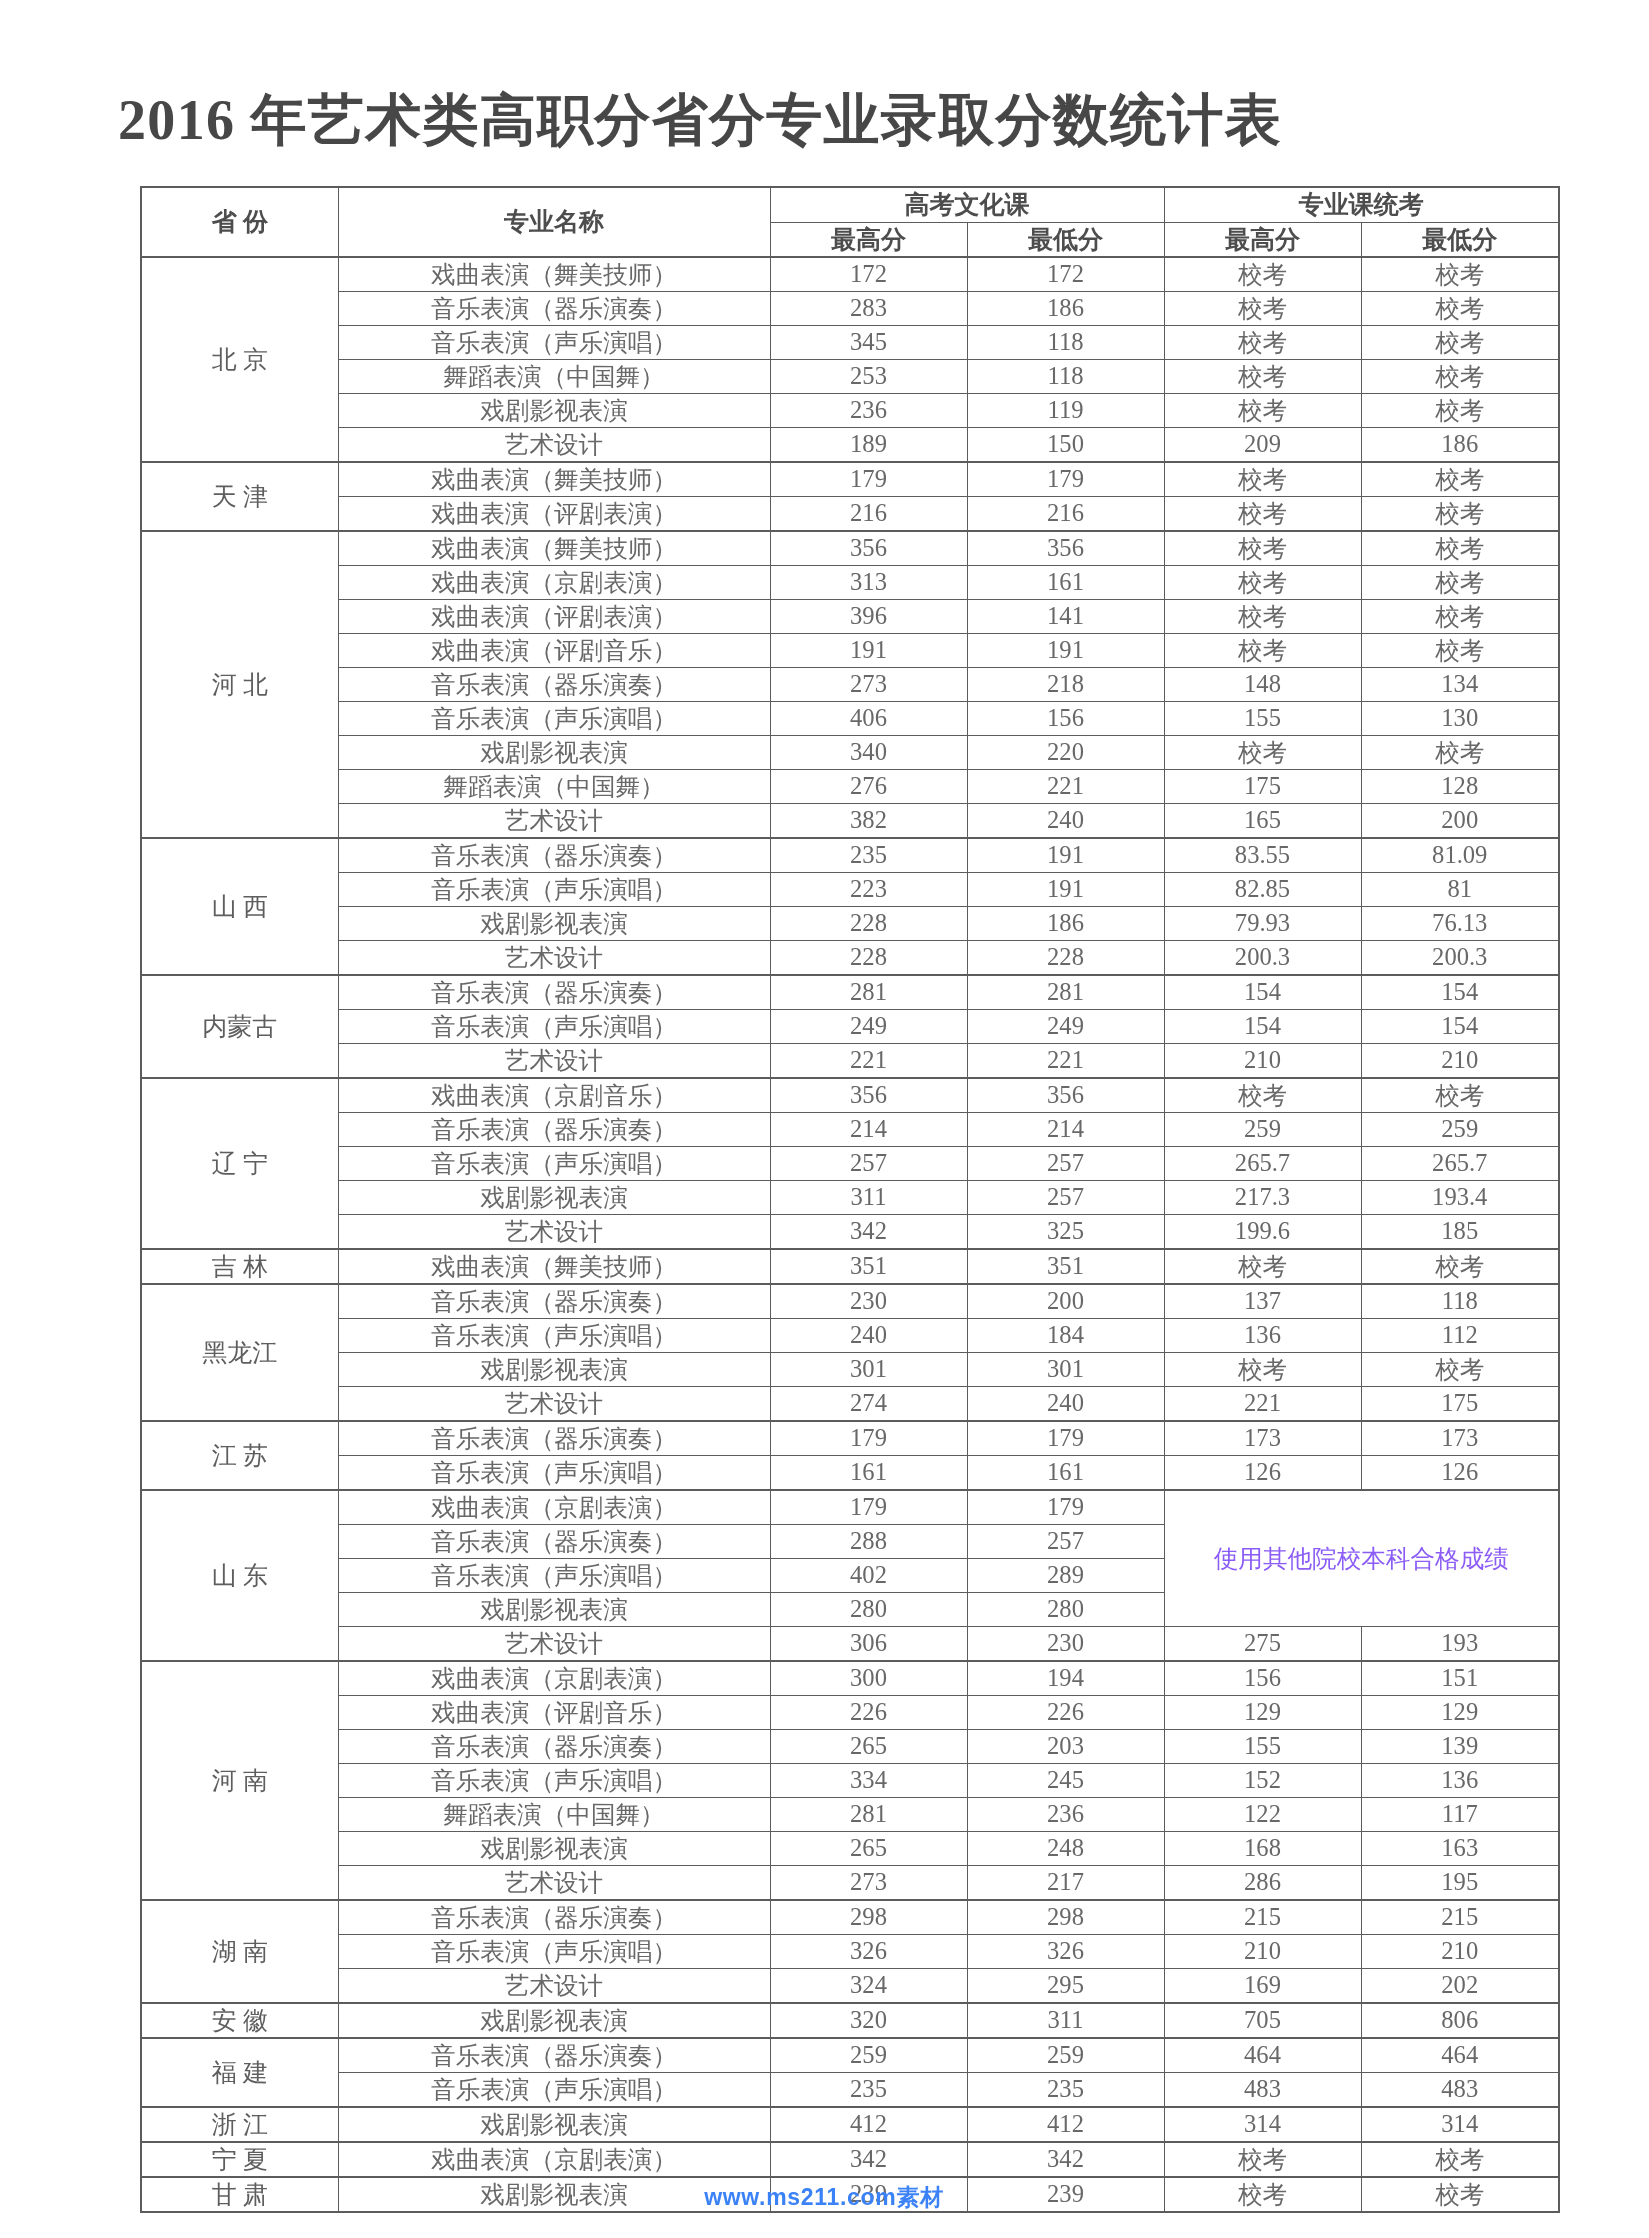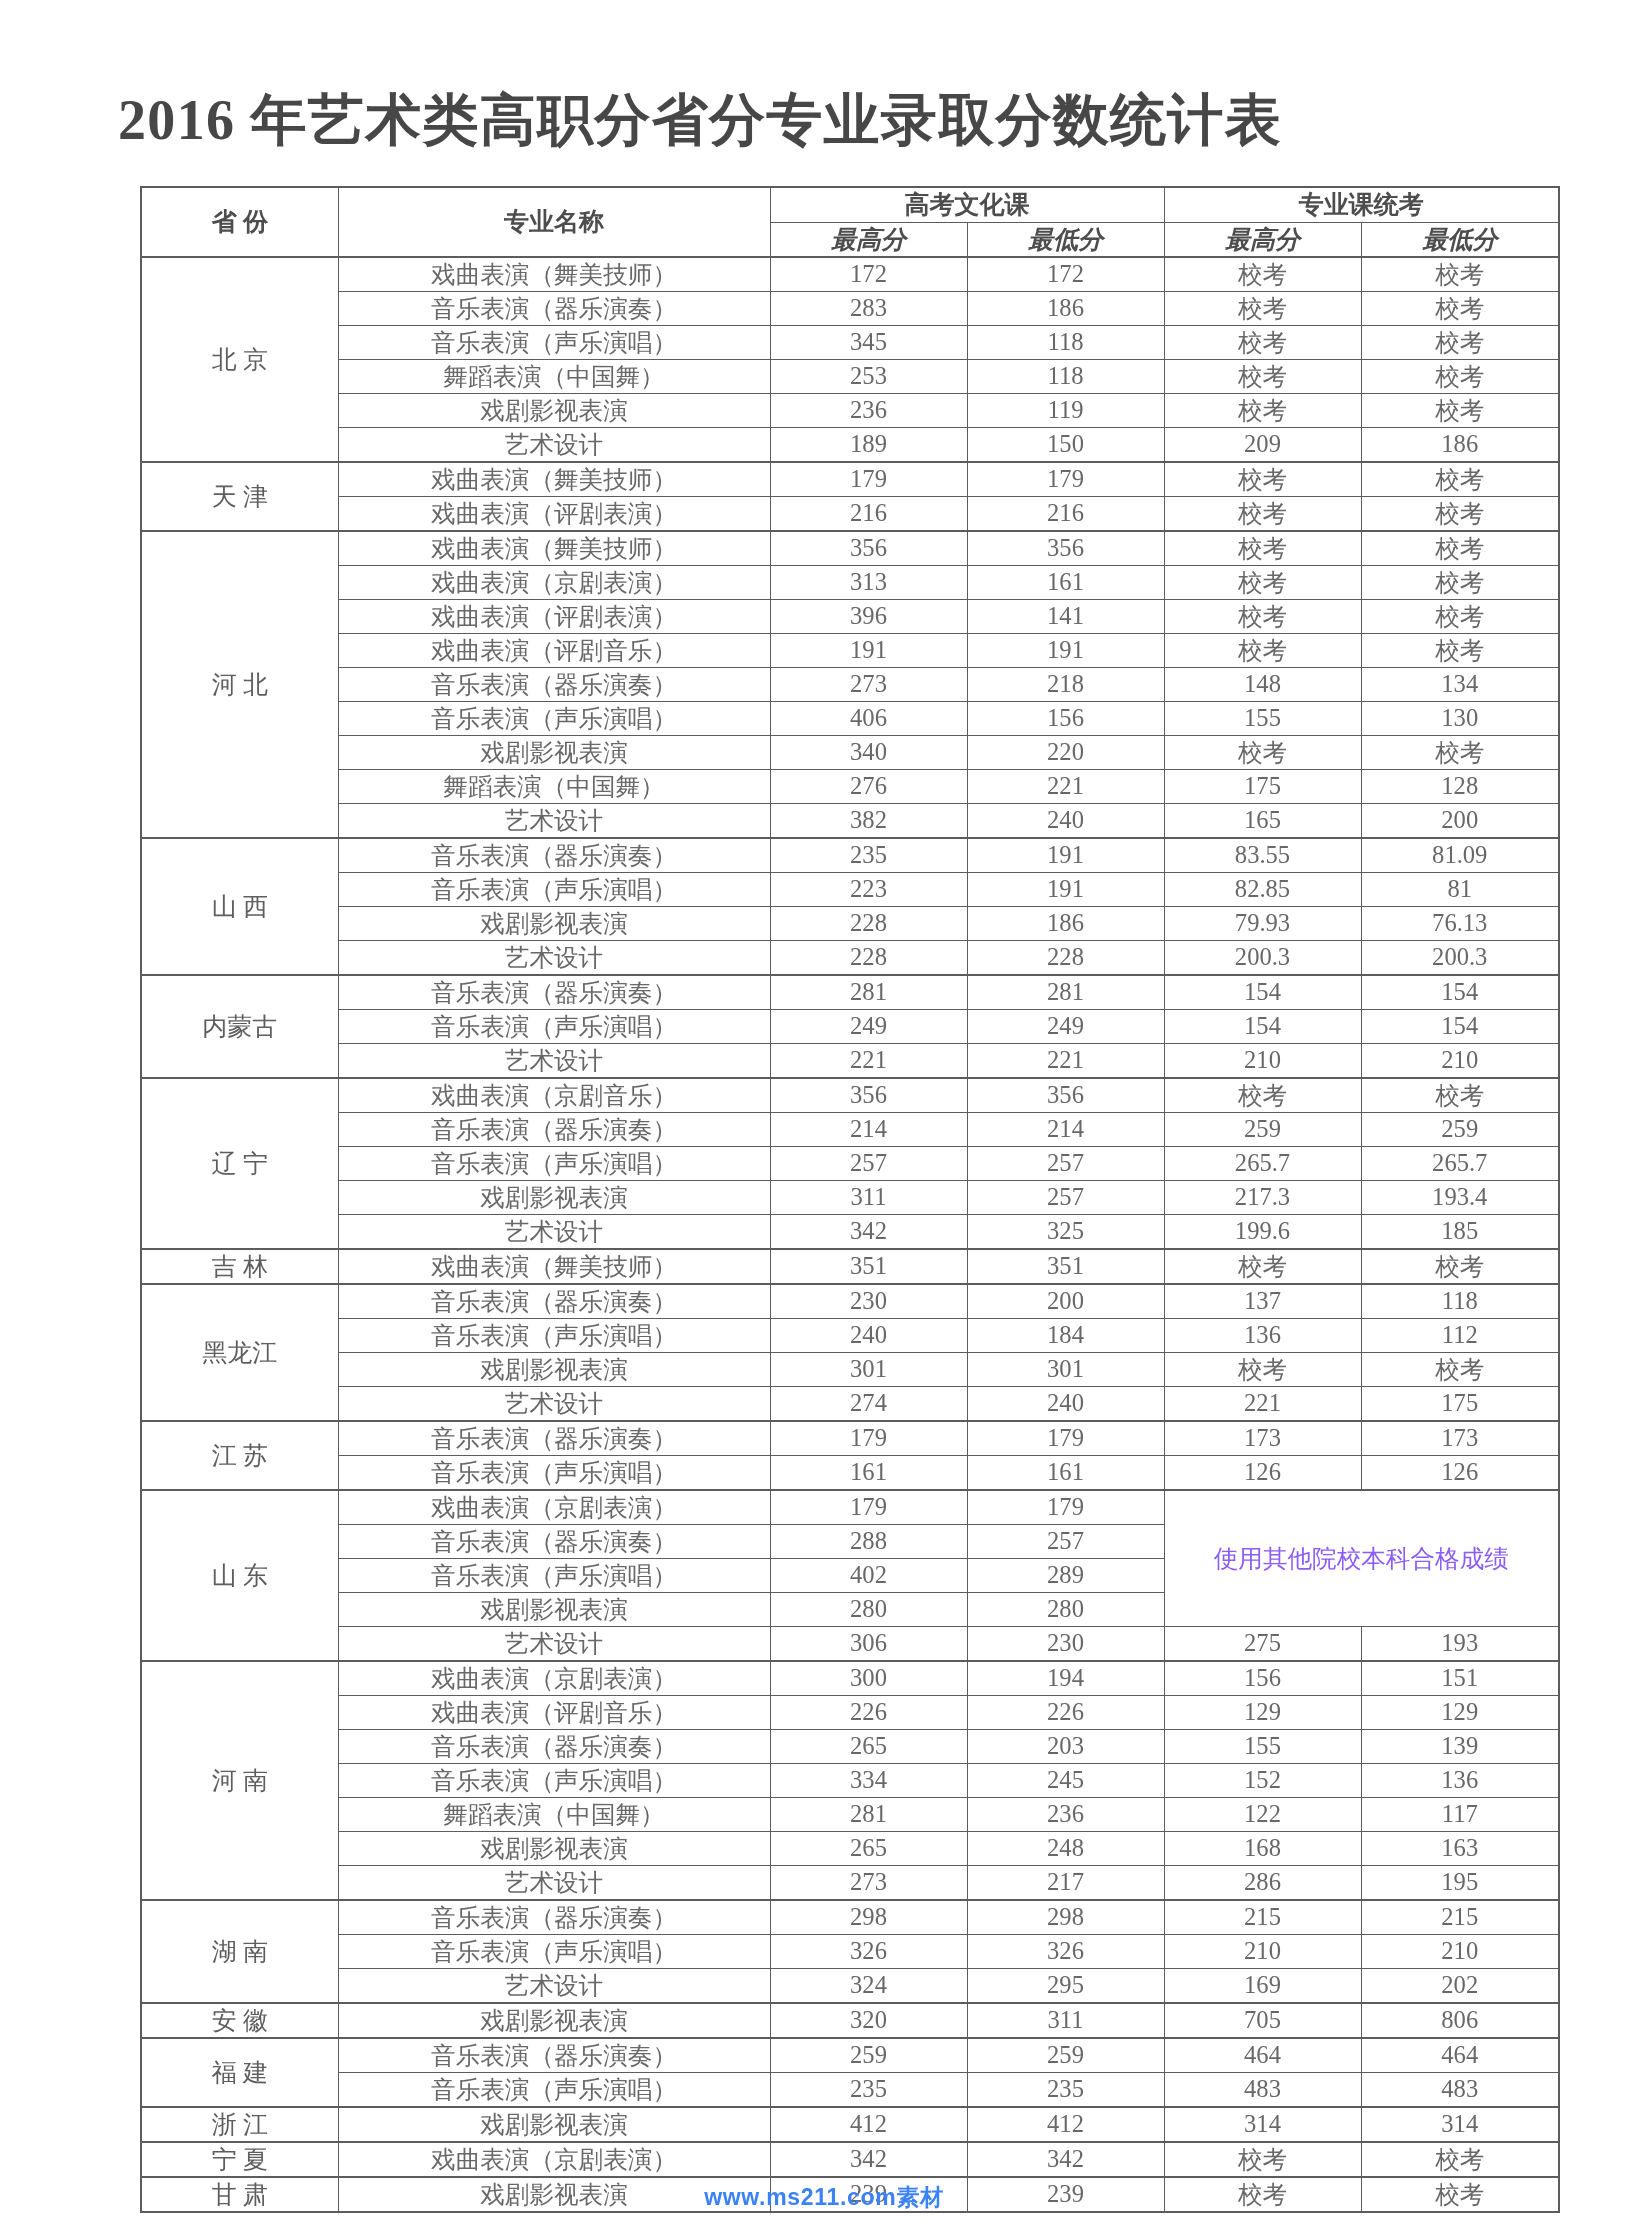--- a/index.html
+++ b/index.html
@@ -40,21 +40,21 @@
     font-size: 25px;
     font-weight: bold;
     color: #4d4d4d;
   }
   .score-table td {
     font-size: 24.6px;
     font-weight: normal;
     color: #686868;
   }
   thead tr.group-row  { height: 35px; padding-left: 47px; }
-  thead tr.sub-row    { height: 34px; font-style: italic; }
+  thead tr.sub-row    { height: 34px; }
   tbody tr            { height: 31px; }
   tbody tr.section-start td { border-top-width: 2px; }
   td.province-cell { font-size: 25px; color: #5e5e5e; text-align: center; }
   td.merged-note-cell { font-size: 24.6px; color: #8b5cf6; }
   .watermark {
     position: absolute;
     top: 2182px;
     left: 824px;
     transform: translateX(-50%);
     font-size: 23px;

